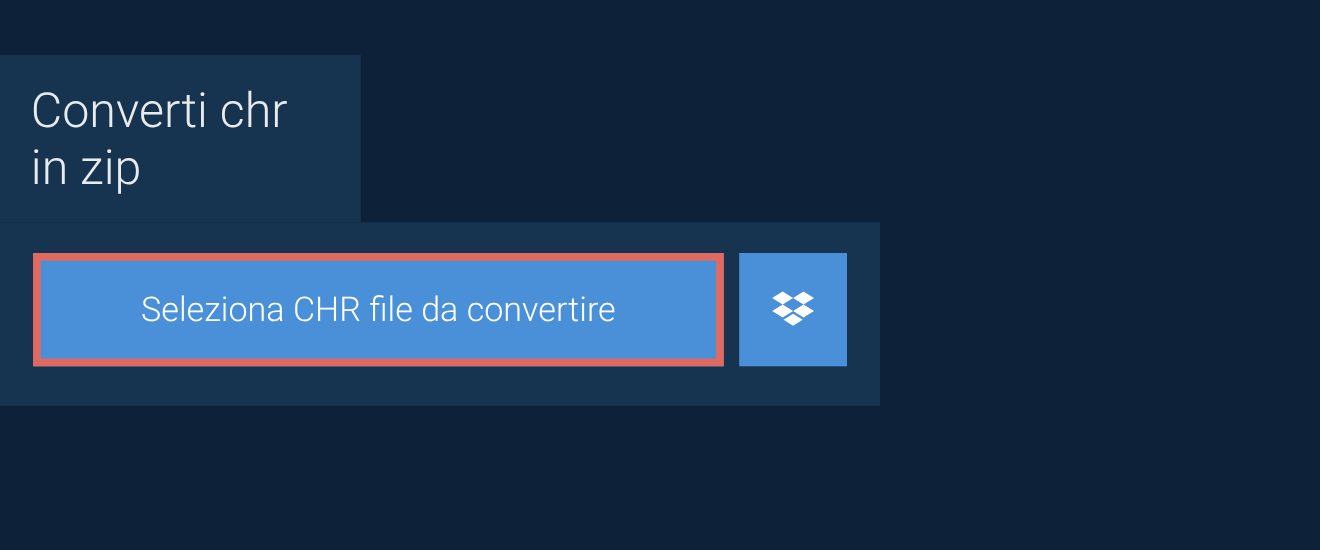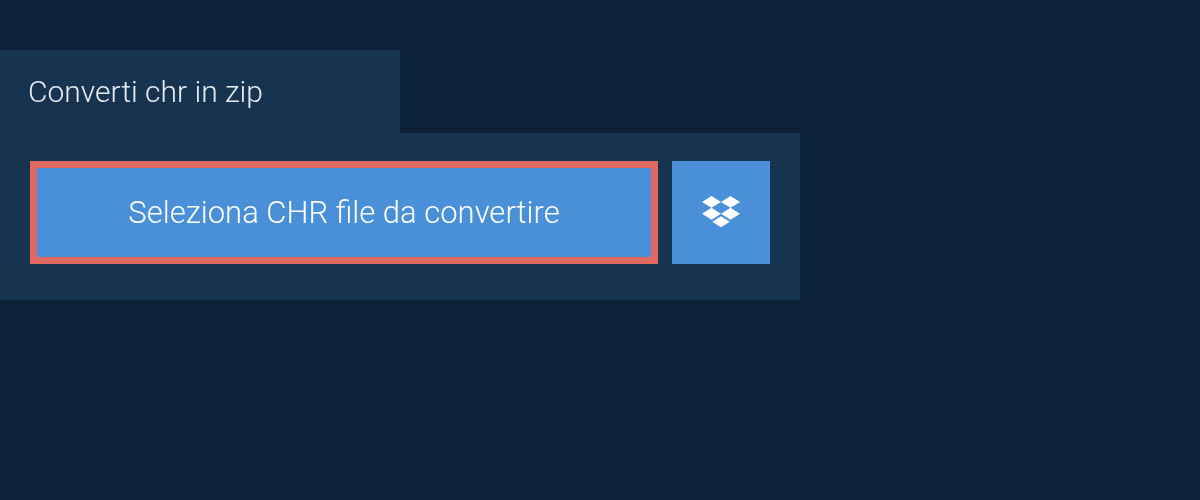--- a/index.html
+++ b/index.html
@@ -6,27 +6,27 @@
   body {
     width: 1200px;
     height: 500px;
     background: #0d2238;
     font-family: -apple-system, BlinkMacSystemFont, "Segoe UI", Roboto, sans-serif;
     overflow: hidden;
   }
   .tab {
     background: #16334f;
     color: #e8ecef;
-    font-size: 30px;
+    font-size: 44px;
     font-weight: 300;
     padding: 24px 40px 24px 28px;
     display: inline-block;
     margin-top: 50px;
     margin-left: 0;
-    width: 400px;
+    width: 328px;
   }
   .panel {
     background: #16334f;
     padding: 28px 30px 36px 30px;
     width: 800px;
   }
   .button-row {
     display: flex;
     gap: 14px;
   }

